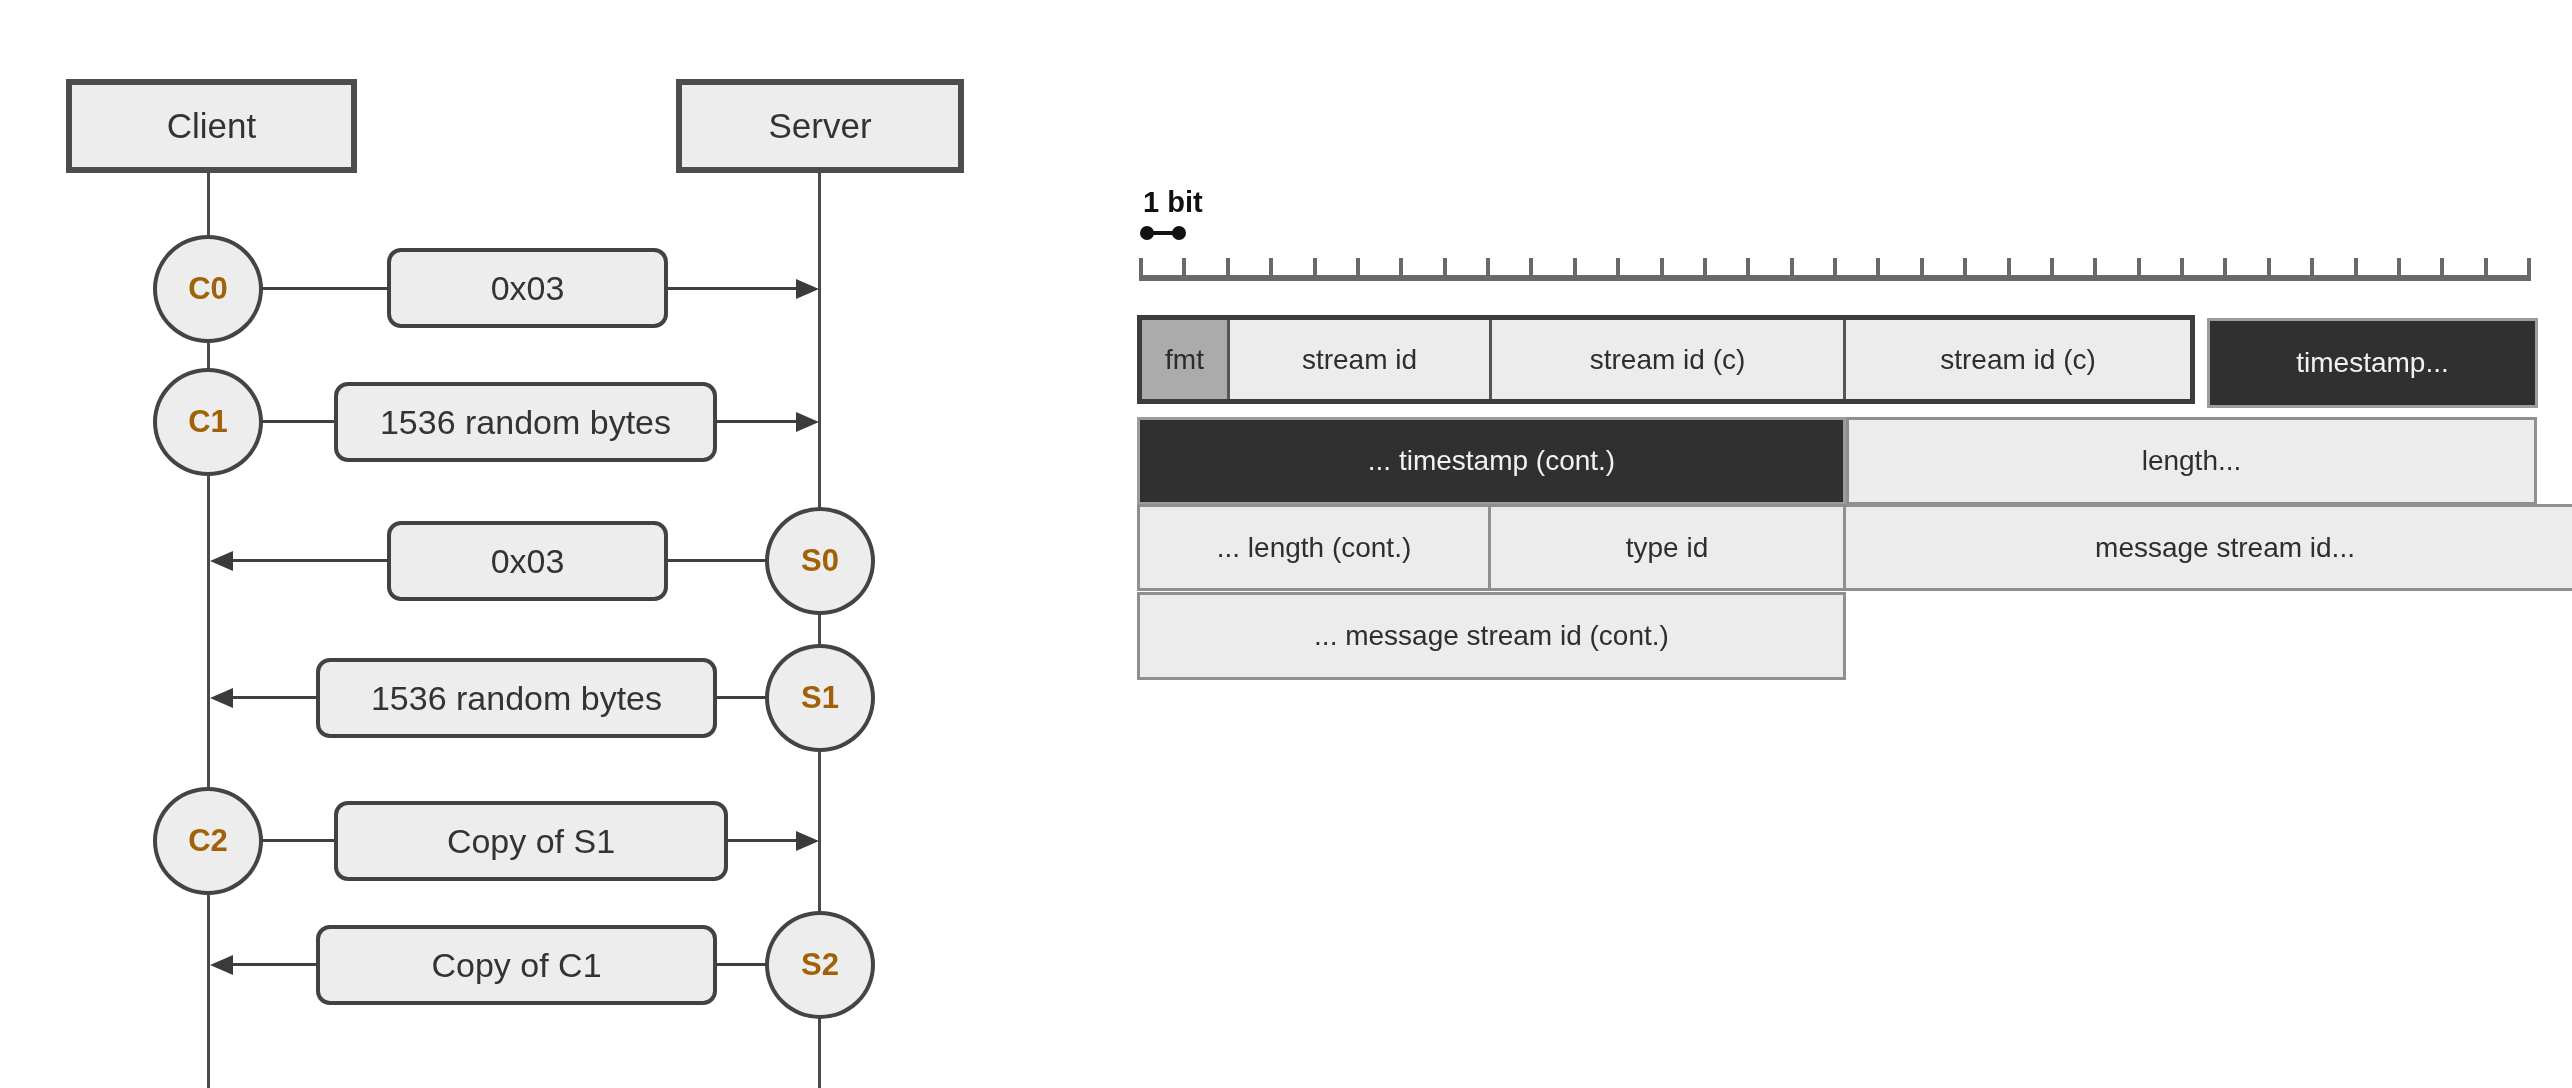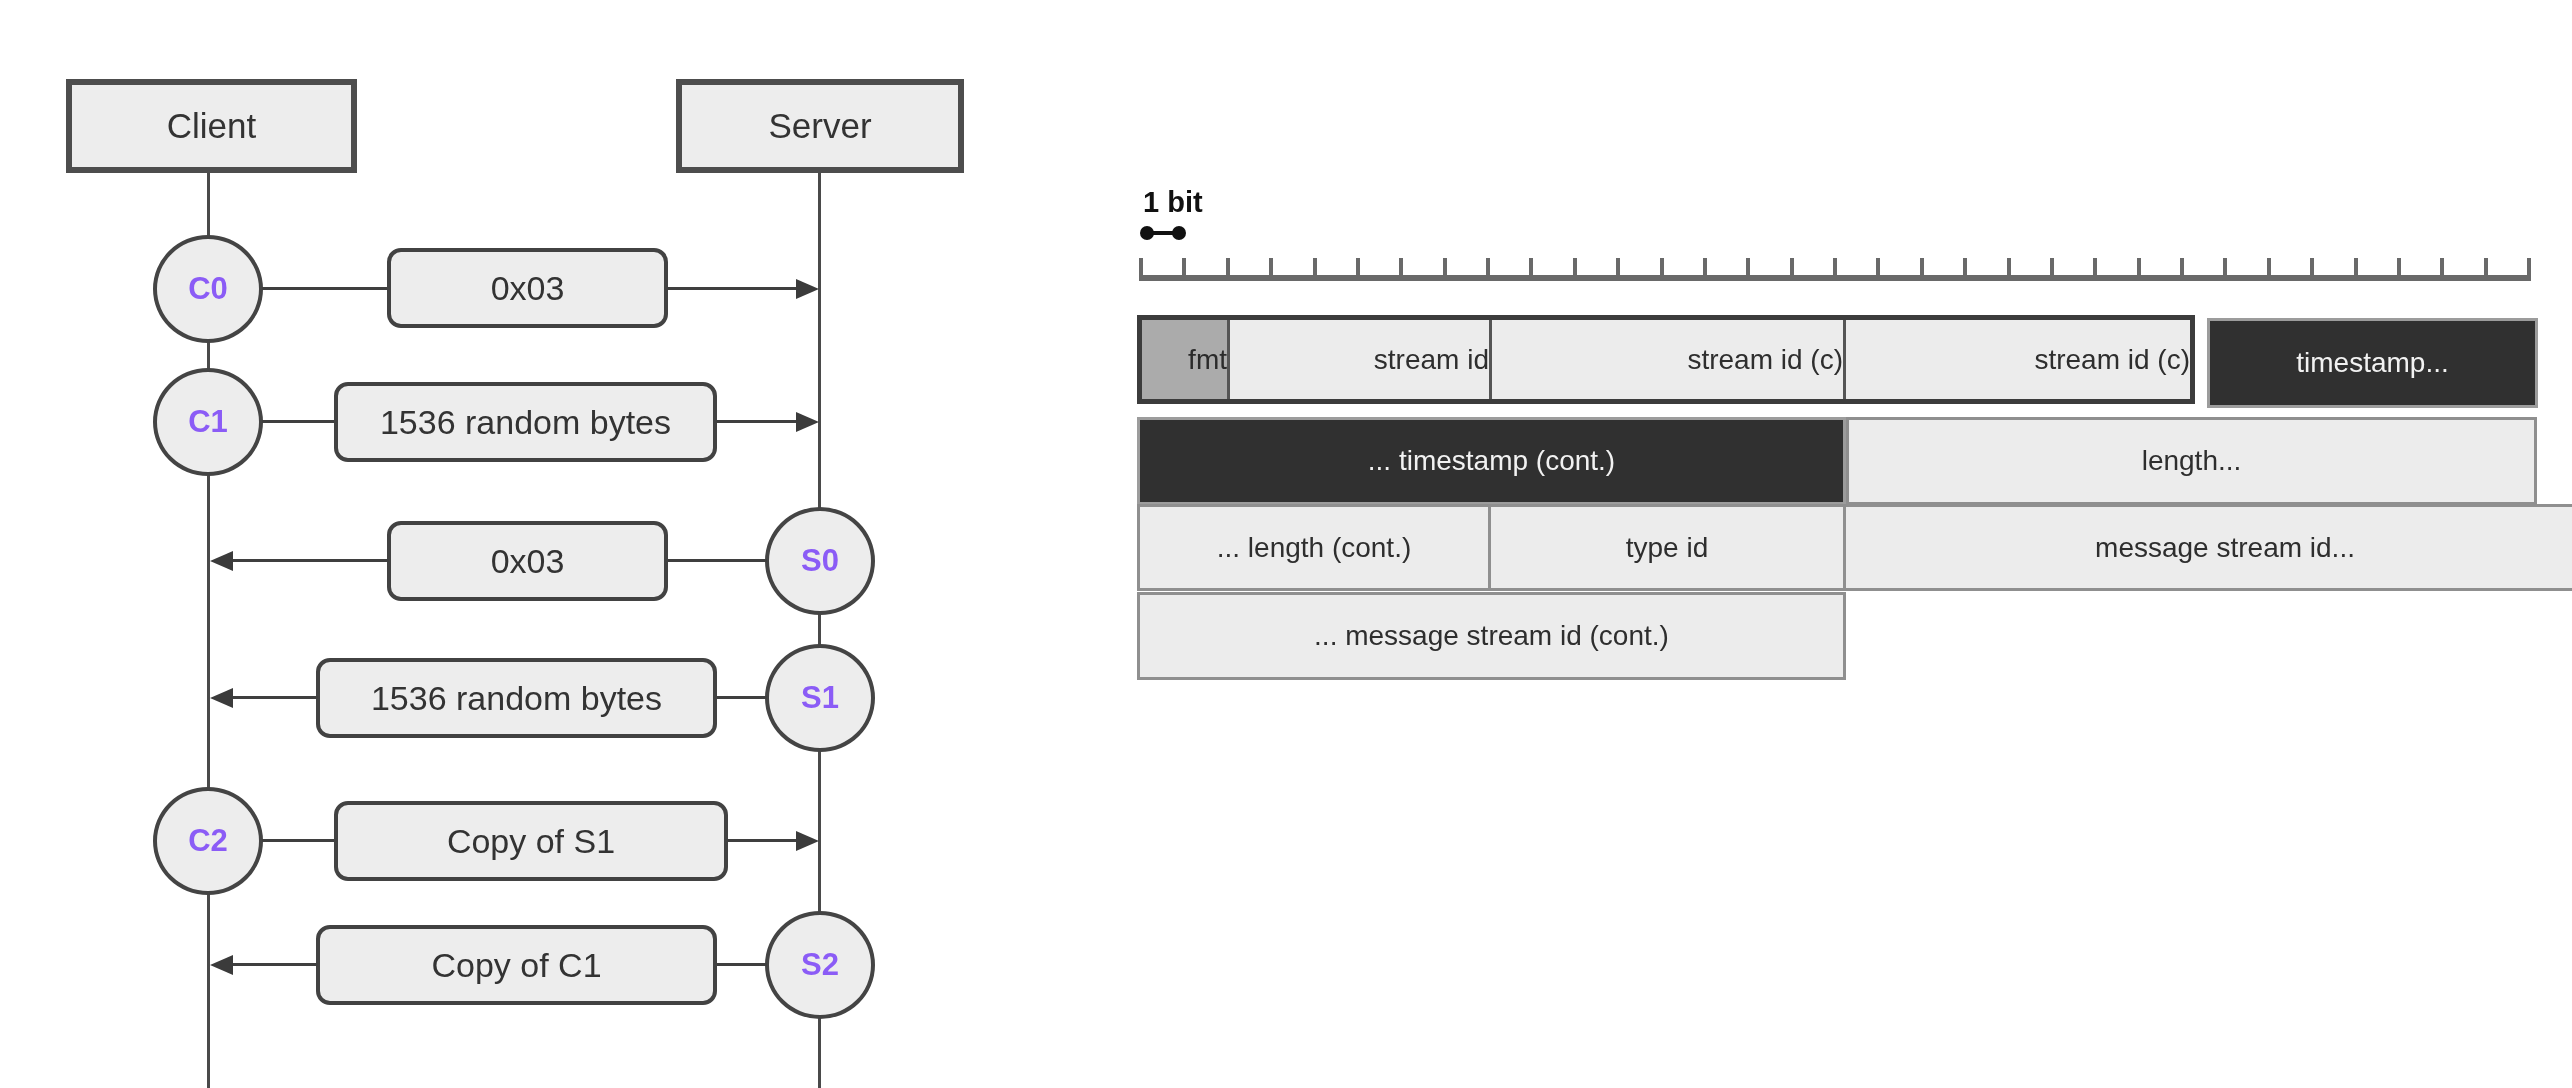--- a/index.html
+++ b/index.html
@@ -11,39 +11,39 @@
   
   .actor-box{
     box-sizing:border-box;border:6px solid #4d4d4d;background:#ededed;
     display:flex;align-items:center;justify-content:center;
     font-size:35px;color:#333;
   }
   .lifeline{width:3px;background:#4a4a4a;}
   .seq-node{
     box-sizing:border-box;width:110px;height:108px;border:4px solid #444;border-radius:50%;
     background:#ededed;display:flex;align-items:center;justify-content:center;
-    font-size:31px;font-weight:600;color:#8b5cf6;
+    font-size:31px;font-weight:600;color:#a16207;
   }
   .msg-box{
     box-sizing:border-box;border:4px solid #424242;border-radius:14px;background:#ededed;
     display:flex;align-items:center;justify-content:center;font-size:34px;color:#333;
   }
   .hline{height:3px;background:#3f3f3f;}
   .arr-r{width:0;height:0;border-top:10px solid transparent;border-bottom:10px solid transparent;border-left:23px solid #3b3b3b;}
   .arr-l{width:0;height:0;border-top:10px solid transparent;border-bottom:10px solid transparent;border-right:23px solid #3b3b3b;}
   
   .bit-scale-label{font-size:29px;font-weight:bold;color:#111;}
   .ruler{height:23px;}
   .ruler-bar{position:absolute;left:0;right:0;bottom:0;height:6px;background:#696969;}
   .tick{position:absolute;top:0;width:4px;height:23px;background:#696969;}
   .bitgroup{
     box-sizing:border-box;border:5px solid #3c3c3c;background:#ececec;display:flex;
   }
   .bitgroup .gcell{
-    box-sizing:border-box;display:flex;align-items:center;justify-content:flex-end;
+    box-sizing:border-box;display:flex;align-items:center;justify-content:center;
     font-size:28px;color:#2e2e2e;background:#ececec;
   }
   .bitgroup .gcell + .gcell{border-left:3px solid #555;}
   .gcell.medium{background:#ababab;color:#2b2b2b;}
   .bitcell{
     box-sizing:border-box;border:3px solid #8f8f8f;background:#ececec;
     display:flex;align-items:center;justify-content:center;font-size:28px;color:#2e2e2e;
   }
   .bitcell.dark{background:#303030;border:3px solid #9c9c9c;color:#f2f2f2;}
 </style>

